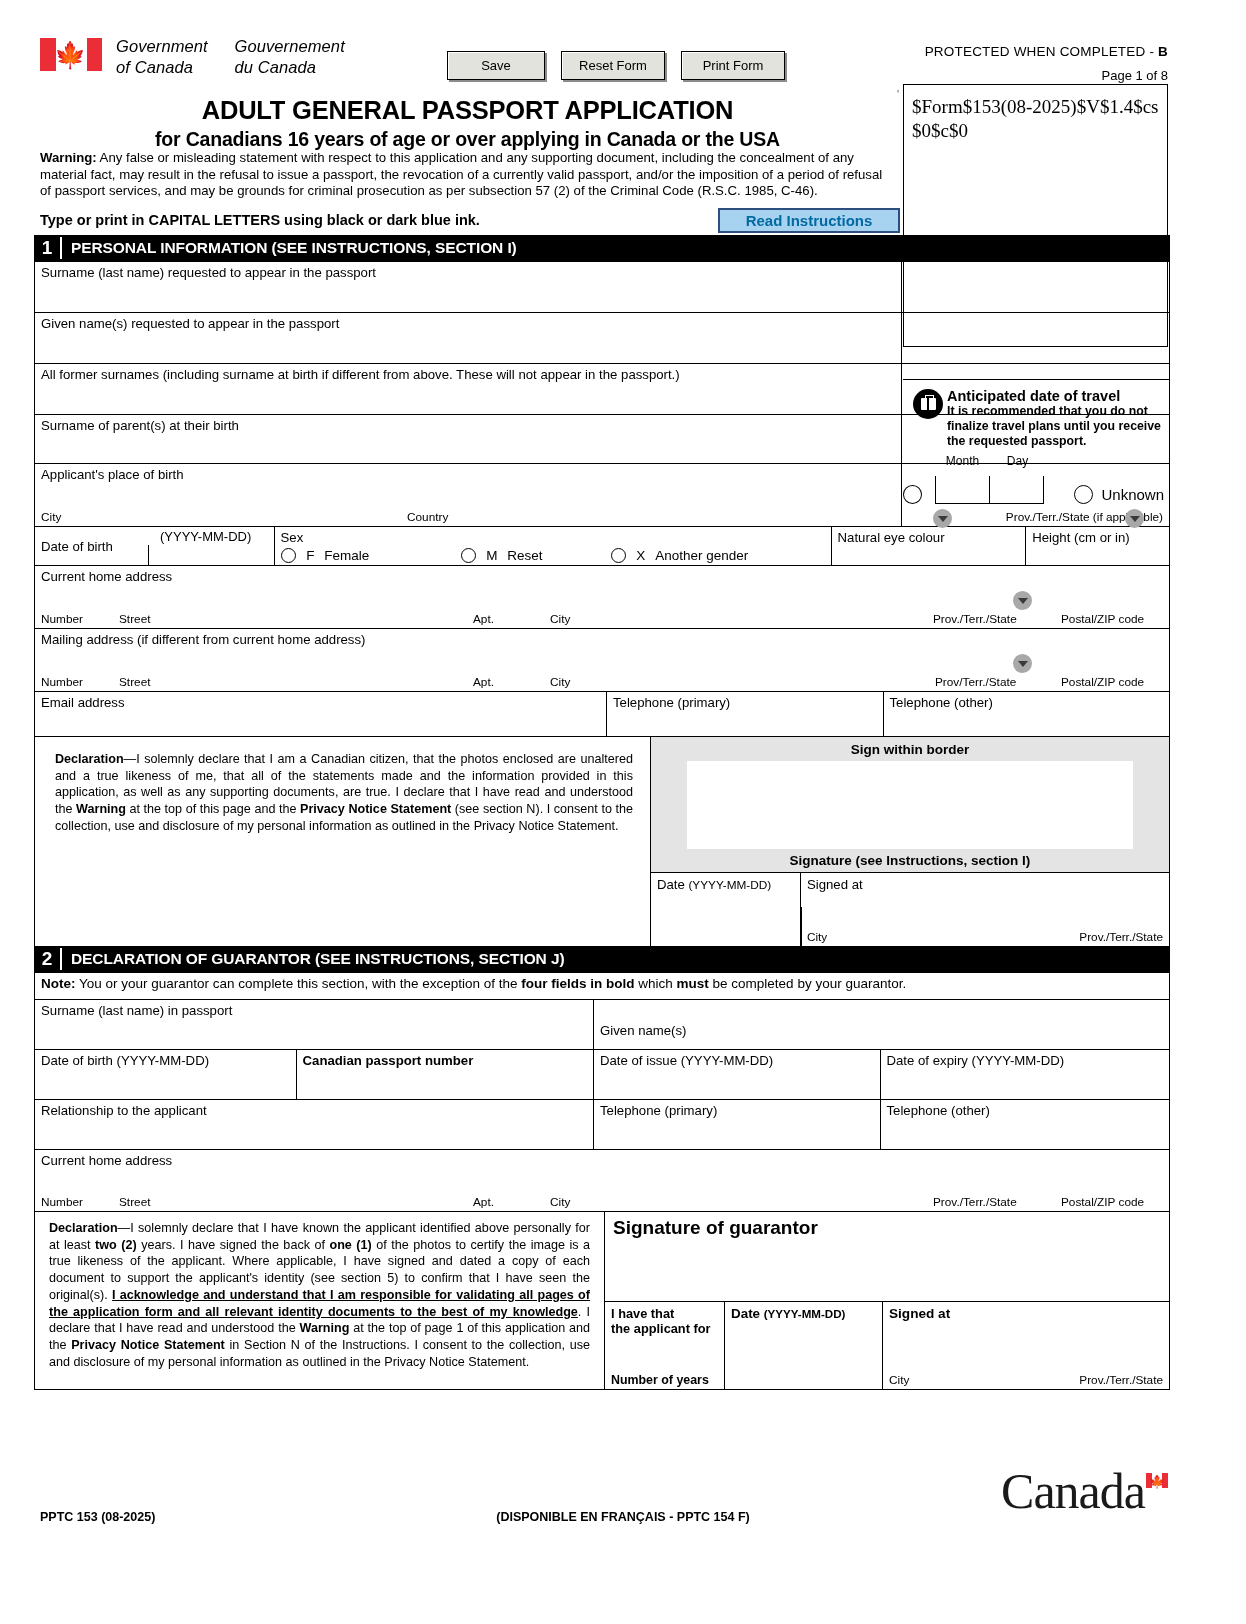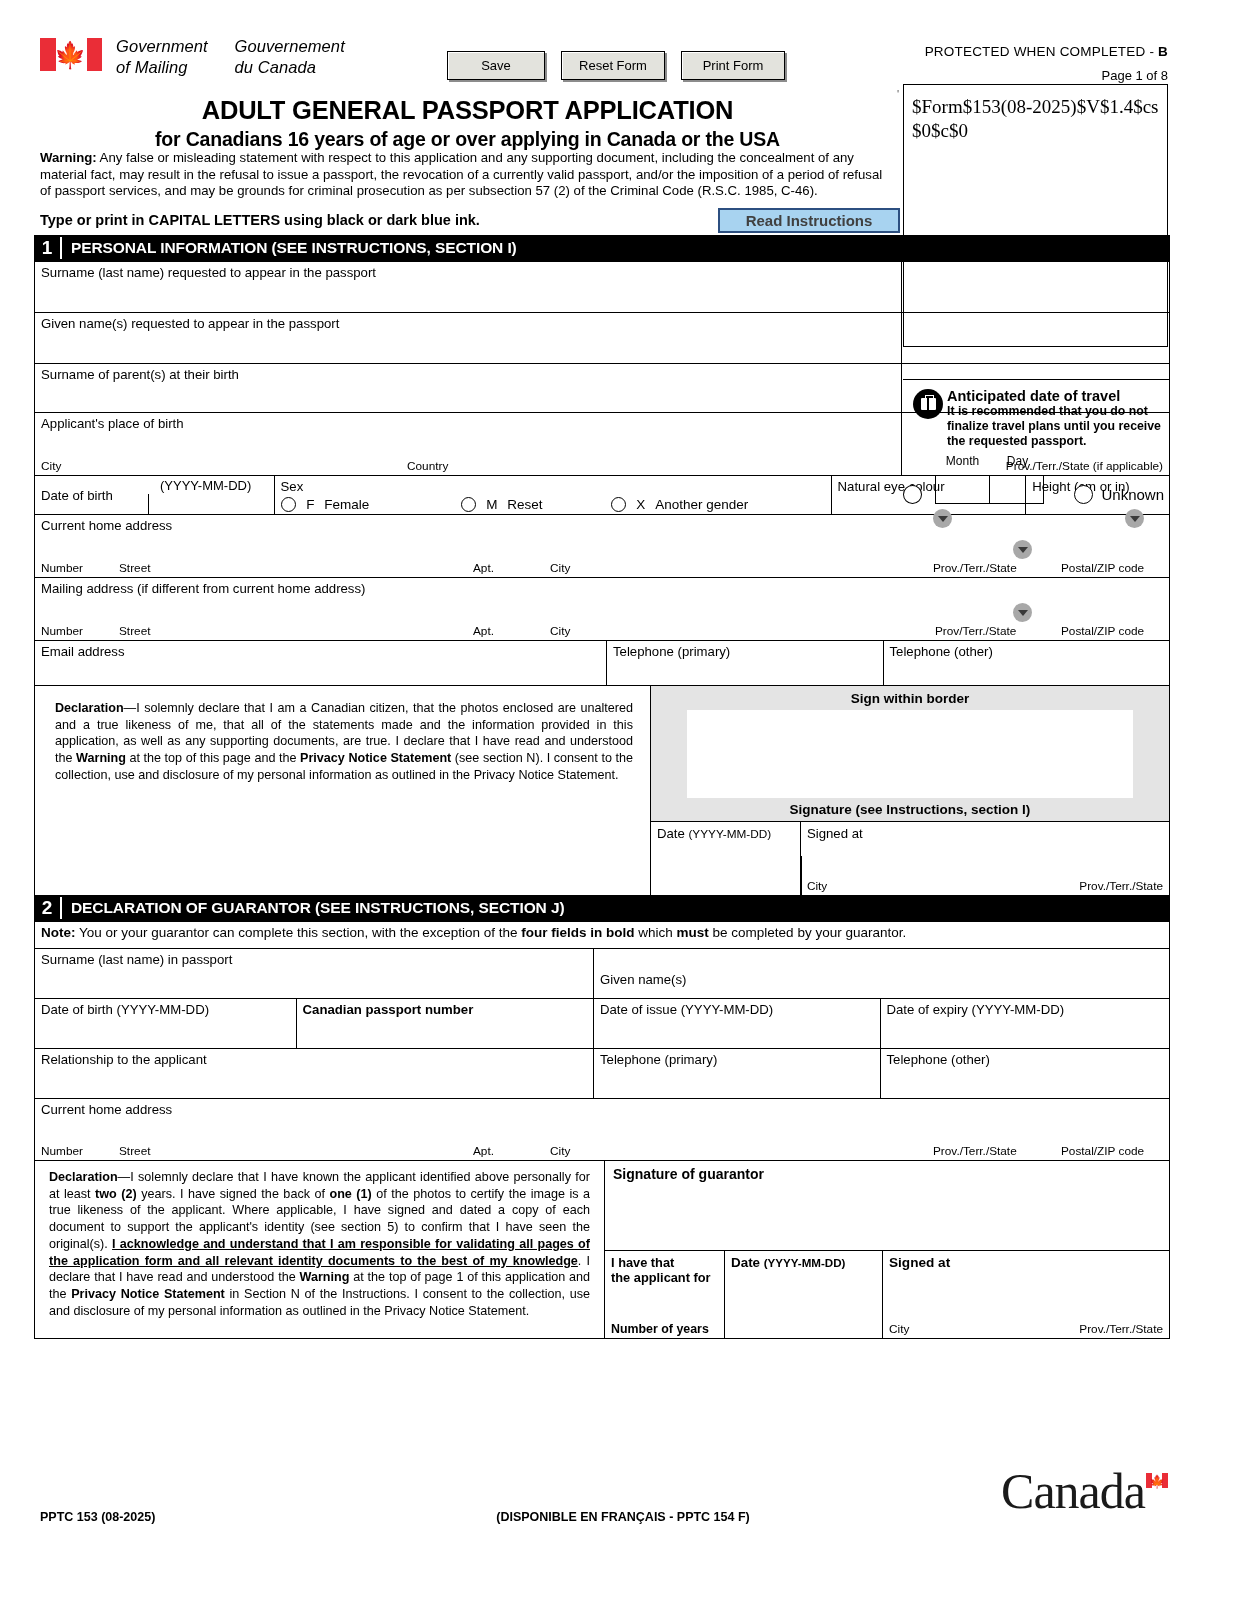--- a/index.html
+++ b/index.html
@@ -63,21 +63,21 @@
   .warning {
     position: absolute; left: 40px; top: 150px; width: 855px;
     font-size: 13.2px; line-height: 1.26; text-align: left;
   }
   .warning b { font-weight: bold; }
   .typeprint { position: absolute; left: 40px; top: 212px; font-size: 14.5px; font-weight: bold; }
 
   .read-instructions {
     position: absolute; left: 718px; top: 208px; width: 182px; height: 25px;
     background: #A8D3F0; border: 2px solid #2C4F80;
-    font-size: 15px; font-weight: bold; color: #404040;
+    font-size: 15px; font-weight: bold; color: #0369a1;
     display: flex; align-items: center; justify-content: center; cursor: pointer;
   }
 
   
   .form { position: absolute; left: 34px; top: 235px; width: 1136px; }
   .bar {
     background: #000; color: #fff; font-weight: bold; font-size: 15.5px;
     height: 26px; display: flex; align-items: center; letter-spacing: -0.1px;
   }
   .bar .num {
@@ -159,21 +159,21 @@
   <div class="header">
     <div class="wordmark-gc">
       <span class="flag">
         <span class="bar-l"></span>
           <span class="bar-r"></span>
           <span class="leaf">🍁</span>
       </span>
       <span class="gc-text">
         <span class="col">
           <div>Government</div>
-          <div>of Mailing</div>
+          <div>of Canada</div>
         </span>
         <span class="col gc-col2">
           <div>Gouvernement</div>
           <div>du Canada</div>
         </span>
       </span>
     </div>
 
     <div class="btnrow">
       <div class="btn">Save</div>
@@ -215,20 +215,26 @@
         <div class="cell" style="width:267px;"></div>
       </div>
 
       <div class="row">
         <div class="cell" style="width:869px;height:50px;">
           <div class="lbl">Given name(s) requested to appear in the passport</div>
         </div>
         <div class="cell" style="width:267px;"></div>
       </div>
 
+      <div class="row">
+        <div class="cell" style="width:869px;height:50px;">
+          <div class="lbl">All former surnames (including surname at birth if different from above. These will not appear in the passport.)</div>
+        </div>
+        <div class="cell" style="width:267px;"></div>
+      </div>
 
       <div class="row">
         <div class="cell" style="width:869px;height:48px;">
           <div class="lbl">Surname of parent(s) at their birth</div>
         </div>
         <div class="cell" style="width:267px;"></div>
       </div>
 
       <div class="row">
         <div class="cell" style="width:869px;height:62px;">
@@ -426,21 +432,21 @@
         <div class="blabel" style="left:1026px;">Postal/ZIP code</div>
       </div>
     </div>
 
     <div class="row">
       <div class="cell" style="width:571px;padding:8px 14px 0 14px;">
         <div class="decl"><b>Declaration</b><span>—I solemnly declare that I have known the applicant identified above personally for at least </span><b>two (2)</b><span> years. I have signed the back of </span><b>one (1)</b><span> of the photos to certify the image is a true likeness of the applicant. Where applicable, I have signed and dated a copy of each document to support the applicant's identity (see section 5) to confirm that I have seen the original(s). </span><u>I acknowledge and understand that I am responsible for validating all pages of the application form and all relevant identity documents to the best of my knowledge</u><span>. I declare that I have read and understood the </span><b>Warning</b><span> at the top of page 1 of this application and the </span><b>Privacy Notice Statement</b><span> in Section N of the Instructions. I consent to the collection, use and disclosure of my personal information as outlined in the Privacy Notice Statement.</span></div>
       </div>
       <div class="cell" style="width:565px;padding:0;">
         <div style="height:90px;padding:5px 0 0 8px;border-bottom:1px solid #000;">
-          <span style="font-size:14px;font-weight:bold;">Signature of guarantor</span>
+          <span style="font-size:19px;font-weight:bold;">Signature of guarantor</span>
         </div>
         <div style="display:flex;height:87px;">
           <div style="width:120px;border-right:1px solid #000;padding:4px 0 0 6px;position:relative;">
             <div style="font-size:12.8px;font-weight:bold;line-height:1.2;">
               <span>I have that</span><br>
               <span>the applicant for</span>
             </div>
             <div style="position:absolute;bottom:2px;left:6px;font-size:12.4px;font-weight:bold;">Number of years</div>
           </div>
           <div style="width:158px;border-right:1px solid #000;padding:4px 0 0 6px;">

